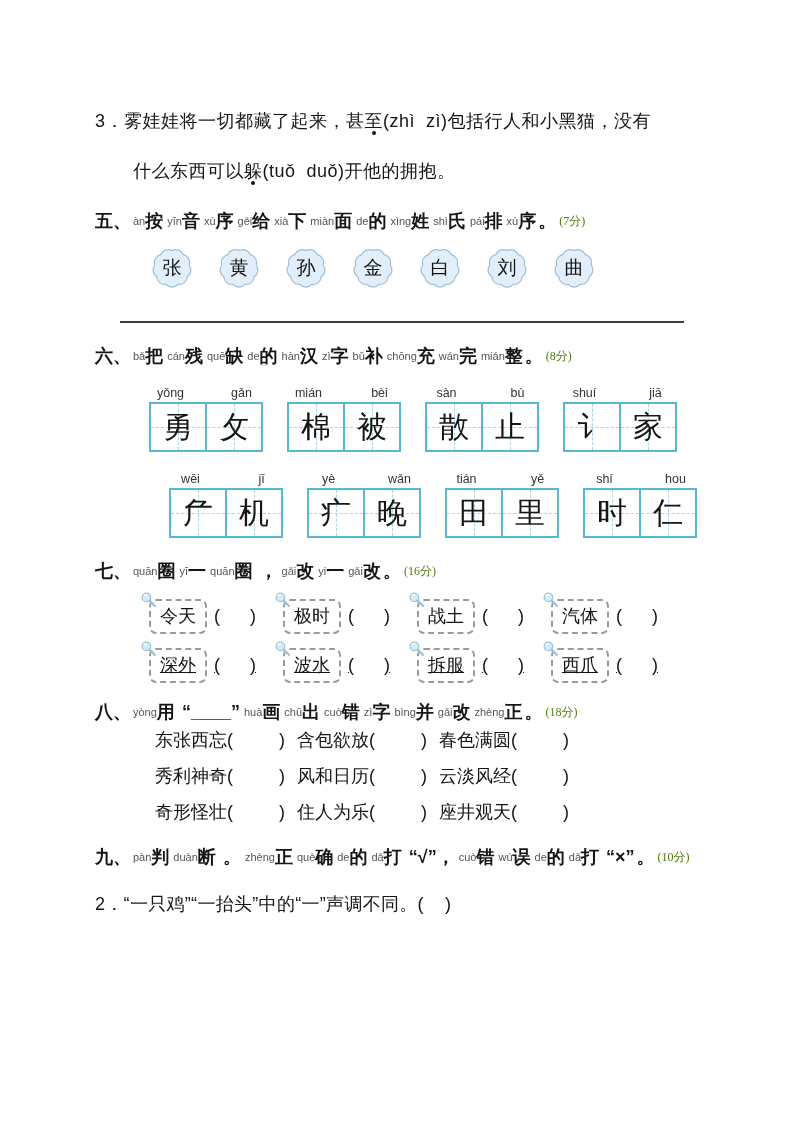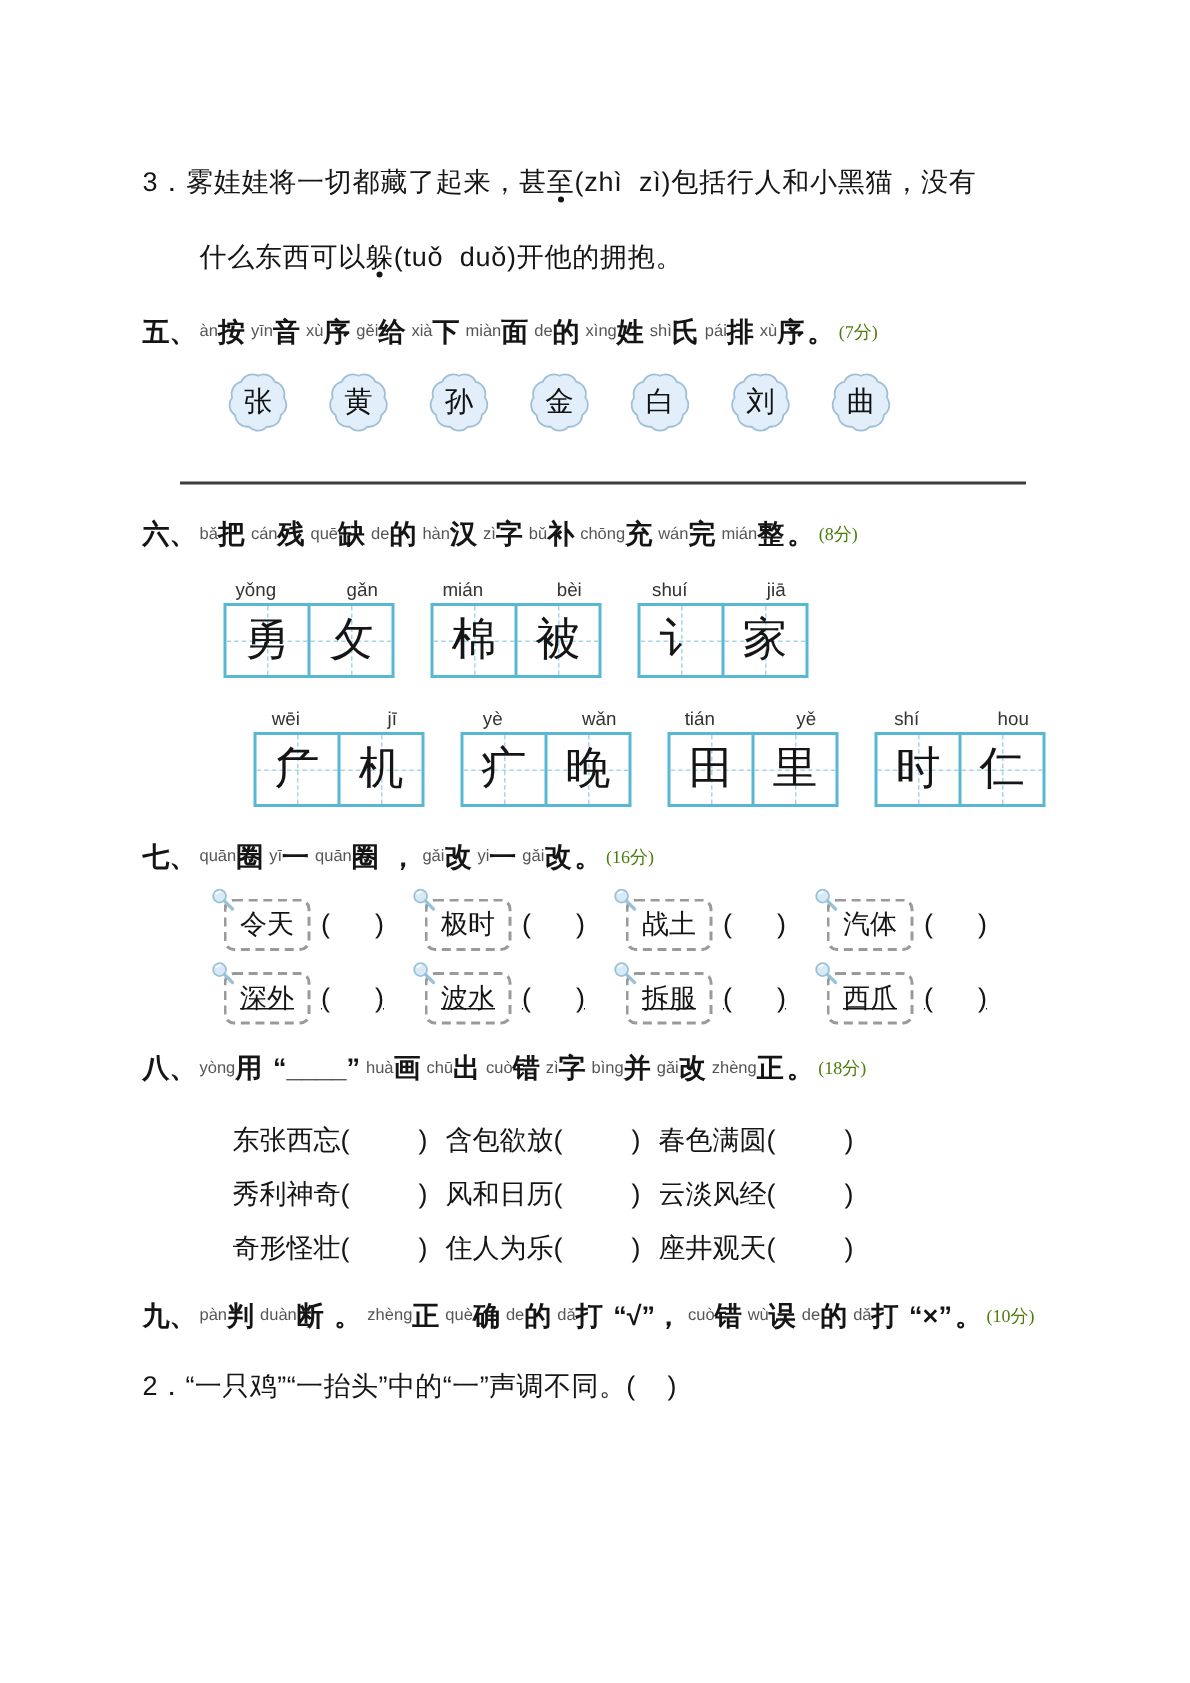--- a/index.html
+++ b/index.html
@@ -42,21 +42,21 @@
   
   .c7-rows{margin-top:16px;}
   .c7-row{display:flex;gap:27px;margin:0 0 0 54px;align-items:center;}
   .c7-row + .c7-row{margin-top:14px;text-decoration:underline;}
   .c7-item{display:flex;align-items:center;}
   .c7-box{position:relative;border:2px dashed #9a9a9a;border-radius:7px;padding:3px 9px 4px;font-family:"Liberation Serif",serif;font-size:18px;background:#fff;}
   .c7-pinwrap{position:absolute;top:-10px;left:-11px;}
   .c7-brackets{margin-left:7px;font-size:18px;}
   .gap30{display:inline-block;width:30px;}
   
-  .idioms{display:grid;grid-template-columns:auto auto auto;column-gap:40px;row-gap:25px;margin:24px 0 0 60px;justify-content:start;gap:12px;}
+  .idioms{display:grid;grid-template-columns:auto auto auto;column-gap:40px;row-gap:25px;margin:4px 0 0 60px;justify-content:start;gap:12px;}
   .idiom{font-size:18px;white-space:nowrap;}
   .idiom .gap46{display:inline-block;width:46px;}
   
   .judge{margin-top:6px;}
   .judge-item{font-size:18px;line-height:26px;margin-top:22px;letter-spacing:0.3px;}
 </style>
 </head>
 <body>
 
 <div class="page">
@@ -225,20 +225,34 @@
           <div class="cw-py">
             <span>mián</span>
             <span>bèi</span>
           </div>
           <div class="cw-box">
             <div class="cw-cell">
               <span class="cw-ch">棉</span>
             </div>
             <div class="cw-cell">
               <span class="cw-ch">被</span>
+            </div>
+          </div>
+        </div>
+        <div class="cw-group">
+          <div class="cw-py">
+            <span>sàn</span>
+            <span>bù</span>
+          </div>
+          <div class="cw-box">
+            <div class="cw-cell">
+              <span class="cw-ch">散</span>
+            </div>
+            <div class="cw-cell">
+              <span class="cw-ch">止</span>
             </div>
           </div>
         </div>
         <div class="cw-group">
           <div class="cw-py">
             <span>shuí</span>
             <span>jiā</span>
           </div>
           <div class="cw-box">
             <div class="cw-cell">

